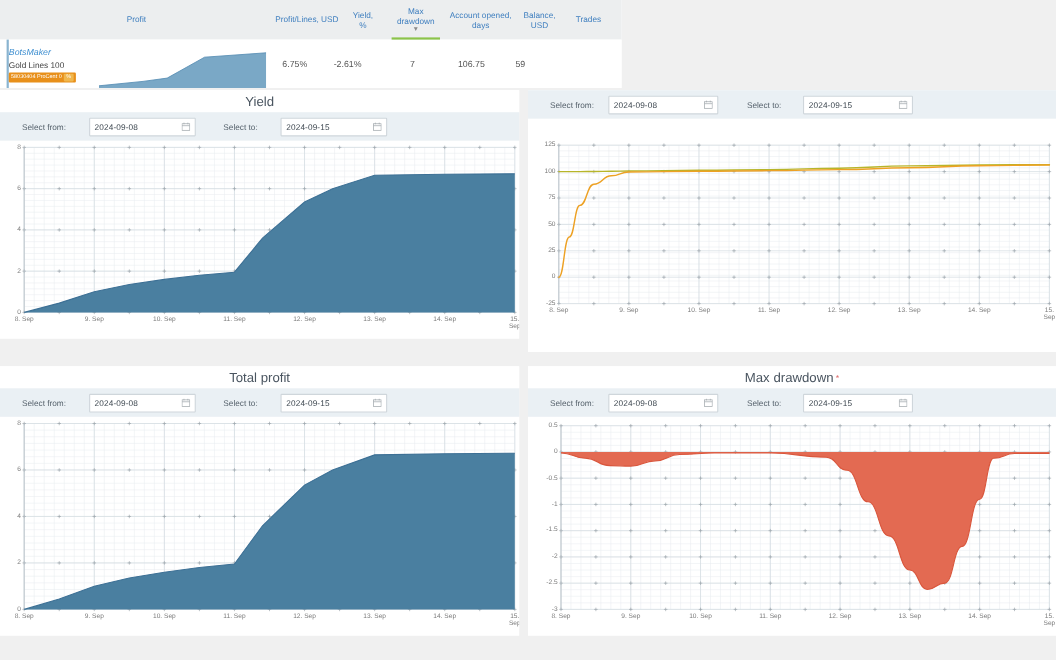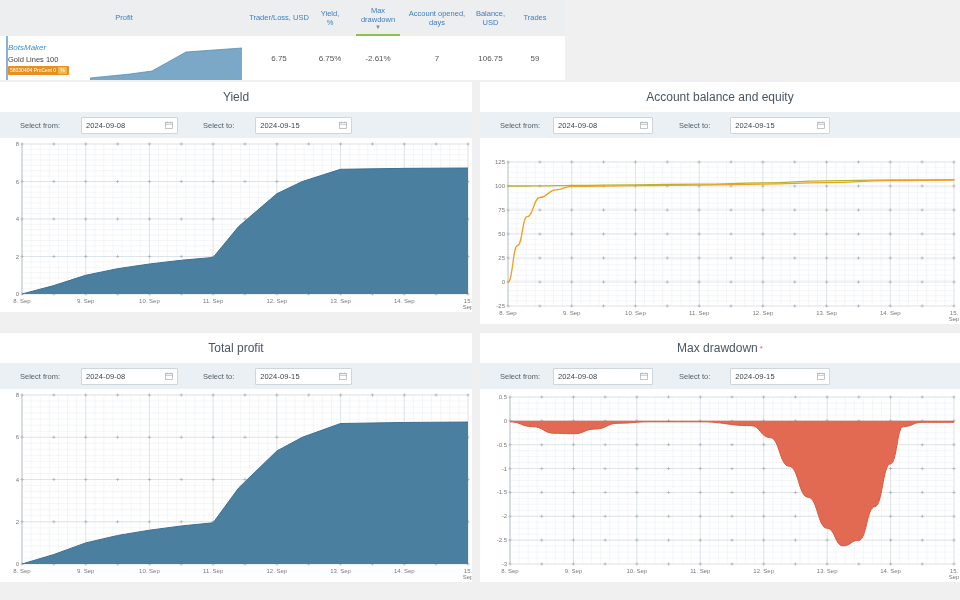--- a/index.html
+++ b/index.html
@@ -47,21 +47,21 @@
     background:#e8901b;color:#fff;font-size:5px;line-height:7px;
     padding:1px 2px;border-radius:1px;white-space:nowrap;
   }
   .badge-chip{background:#f0b74e;color:#fff;padding:0 2px;border-radius:1px;font-size:5px;}
   .spark{position:absolute;left:90px;top:4px;width:152px;height:40px;}
   .tt-accent{width:2px;background:#8ab4d0;}
 
   
   .panel{position:absolute;background:#ffffff;box-sizing:border-box;}
   .p-title{
-    height:30px;display:flex;align-items:center;justify-content:center;
+    height:20px;display:flex;align-items:center;justify-content:center;
     font-size:12px;color:#4a5560;font-weight:400;background:#fff;
   }
   .p-title sup{font-size:8px;color:#d66;margin-left:2px;vertical-align:super;}
   .p-ctrl{
     height:26px;background:#eaf0f4;display:flex;align-items:center;
     padding:0 0 0 20px;box-sizing:border-box;gap:0;
   }
   .ctrl-label{font-size:7.5px;color:#55616b;}
   .date-box{
     position:relative;height:17px;background:#fff;border:1px solid #cfd6db;
@@ -88,21 +88,21 @@
 <body>
 
 <div class="app">
 
   <div class="trader-table">
     <div class="tt-head">
       <div class="th th-trader">
         <span>Profit</span>
       </div>
       <div class="th th-pl">
-        <span>Trader/Loss, USD</span>
+        <span>Profit/Lines, USD</span>
       </div>
       <div class="th th-yield">
         <span>
           <span>Yield,</span><br><span>%</span>
         </span>
       </div>
       <div class="th th-dd">
         <span>
           <span>Max</span><br><span>drawdown</span>
           <span class="sortmark">▼</span>
@@ -132,21 +132,20 @@
           <span class="trader-badge">
             <span>58030404 ProCent 0</span>
             <span class="badge-chip">%</span>
           </span>
         </div>
         <svg class="spark" viewBox="0 0 152 40" preserveAspectRatio="none">
           <path d="M0,38 L40,34 L62,31 L96,12 L152,8 L152,40 L0,40 Z" fill="#7aa8c6"></path>
           <path d="M0,38 L40,34 L62,31 L96,12 L152,8" fill="none" stroke="#5a90b5" stroke-width="0.8"></path>
         </svg>
       </div>
-      <div class="td td-pl">6.75</div>
       <div class="td td-yield">6.75%</div>
       <div class="td td-dd">-2.61%</div>
       <div class="td td-open">7</div>
       <div class="td td-bal">106.75</div>
       <div class="td td-trades">59</div>
     </div>
   </div>
 
   <div class="panel" style="left:0;top:82px;width:472px;height:226px;">
     <div class="p-title">
@@ -439,23 +438,20 @@
         <div class="xlab" style="left: 149.429px; top: 160px;">10. Sep</div>
         <div class="xlab" style="left: 213.143px; top: 160px;">11. Sep</div>
         <div class="xlab" style="left: 276.857px; top: 160px;">12. Sep</div>
         <div class="xlab" style="left: 340.571px; top: 160px;">13. Sep</div>
         <div class="xlab" style="left: 404.286px; top: 160px;">14. Sep</div>
         <div class="xlab" style="left: 468px; top: 160px;">15. Sep</div>
       </div>
   </div>
 
   <div class="panel" style="left:480px;top:82px;width:480px;height:238px;">
-    <div class="p-title">
-      <span>Account balance and equity</span>
-    </div>
     <div class="p-ctrl">
       <span class="ctrl-label">Select from:</span>
       <div class="date-box" style="width:100px;margin-left:13px;">
         <span class="date-val">2024-09-08</span>
         <svg class="cal-ico" viewBox="0 0 16 16">
           <rect x="1" y="3" width="14" height="12" fill="none" stroke="#5c6870" stroke-width="1.4"></rect>
           <line x1="1" y1="6.5" x2="15" y2="6.5" stroke="#5c6870" stroke-width="1.4"></line>
           <line x1="4.5" y1="1" x2="4.5" y2="4" stroke="#5c6870" stroke-width="1.4"></line>
           <line x1="11.5" y1="1" x2="11.5" y2="4" stroke="#5c6870" stroke-width="1.4"></line>
         </svg>

